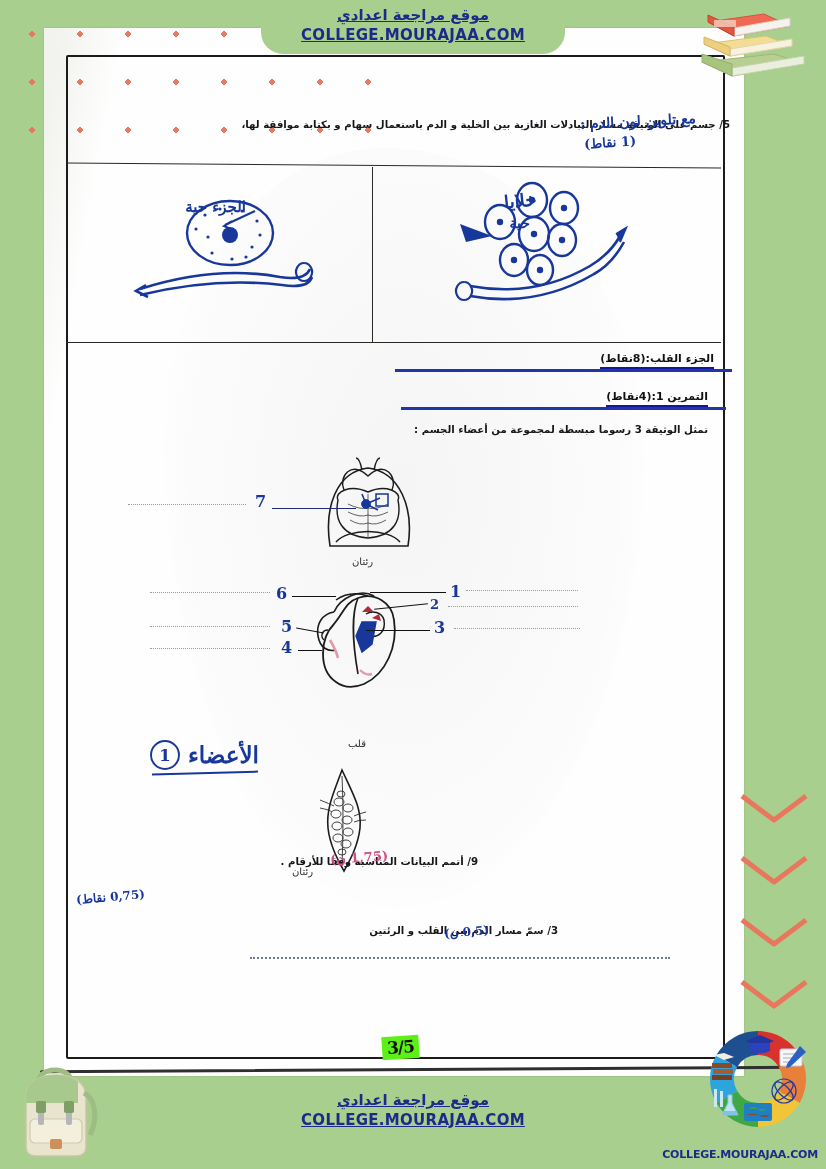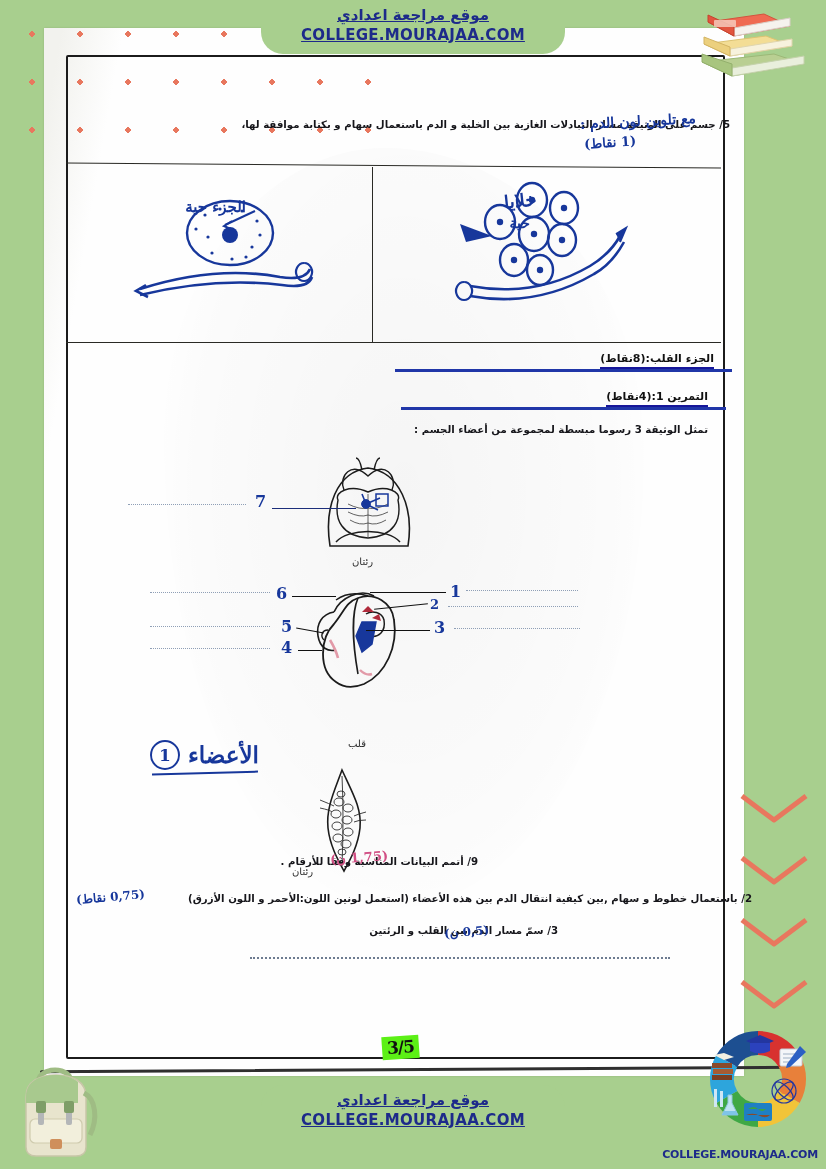--- a/index.html
+++ b/index.html
@@ -333,21 +333,20 @@
 
   <div class="doc-label">
     <span>الأعضاء</span>
     <span class="circ">1</span>
   </div>
   <div class="doc-underline"></div>
 
   <div class="qline ar" id="q1">9/ أتمم البيانات المناسبة وفقا للأرقام .</div>
   <div class="pts-pink" style="left:330px;top:850px;">(1,75 ن)</div>
 
-  <div class="qline ar" id="q2">2/ باستعمال خطوط و سهام ,بين كيفية انتقال الدم بين هذه الأعضاء (استعمل لونين اللون:الأحمر و اللون الأزرق)</div>
   <div class="pts-blue" style="left:76px;top:890px;">(0,75 نقاط)</div>
 
   <div class="qline ar" id="q3">3/ سمّ مسار الدم بين القلب و الرئتين</div>
   <div class="pts-blue" style="left:444px;top:925px;">(0,5 ن)</div>
 
   <div class="answer-dots"></div>
 
   <div class="pageno">3/5</div>
 </div>
 

